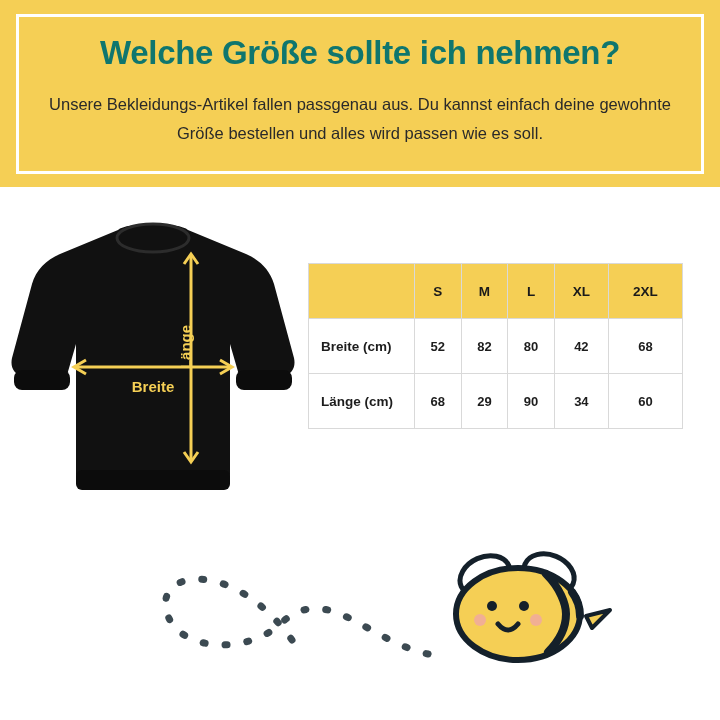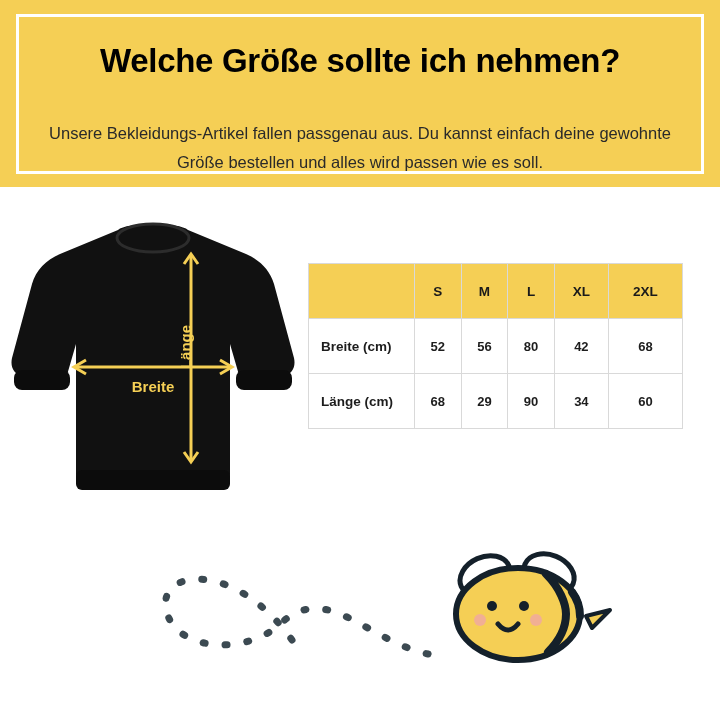--- a/index.html
+++ b/index.html
@@ -42,27 +42,27 @@
     box-sizing: border-box;
     display: flex;
     flex-direction: column;
     align-items: center;
     justify-content: flex-start;
     padding-top: 18px;
   }
   .headline {
     font-size: 33px;
     font-weight: bold;
-    color: #000000;
+    color: #0f766e;
     letter-spacing: -0.3px;
     line-height: 1.1;
-    margin: 8px;
+    margin: 0;
   }
   .subline {
-    margin: 32px 0 0 0;
+    margin: 19px 0 0 0;
     width: 652px;
     text-align: center;
     font-size: 16.5px;
     line-height: 1.72;
     color: #2a2a2a;
   }
 
   
   .content {
     position: absolute;
@@ -201,21 +201,21 @@
           <th>M</th>
           <th>L</th>
           <th>XL</th>
           <th>2XL</th>
         </tr>
       </thead>
       <tbody>
         <tr>
           <th class="rowhead">Breite (cm)</th>
           <td>52</td>
-          <td>56</td>
+          <td>82</td>
           <td>80</td>
           <td>42</td>
           <td>68</td>
         </tr>
         <tr>
           <th class="rowhead">Länge (cm)</th>
           <td>68</td>
           <td>29</td>
           <td>90</td>
           <td>34</td>

